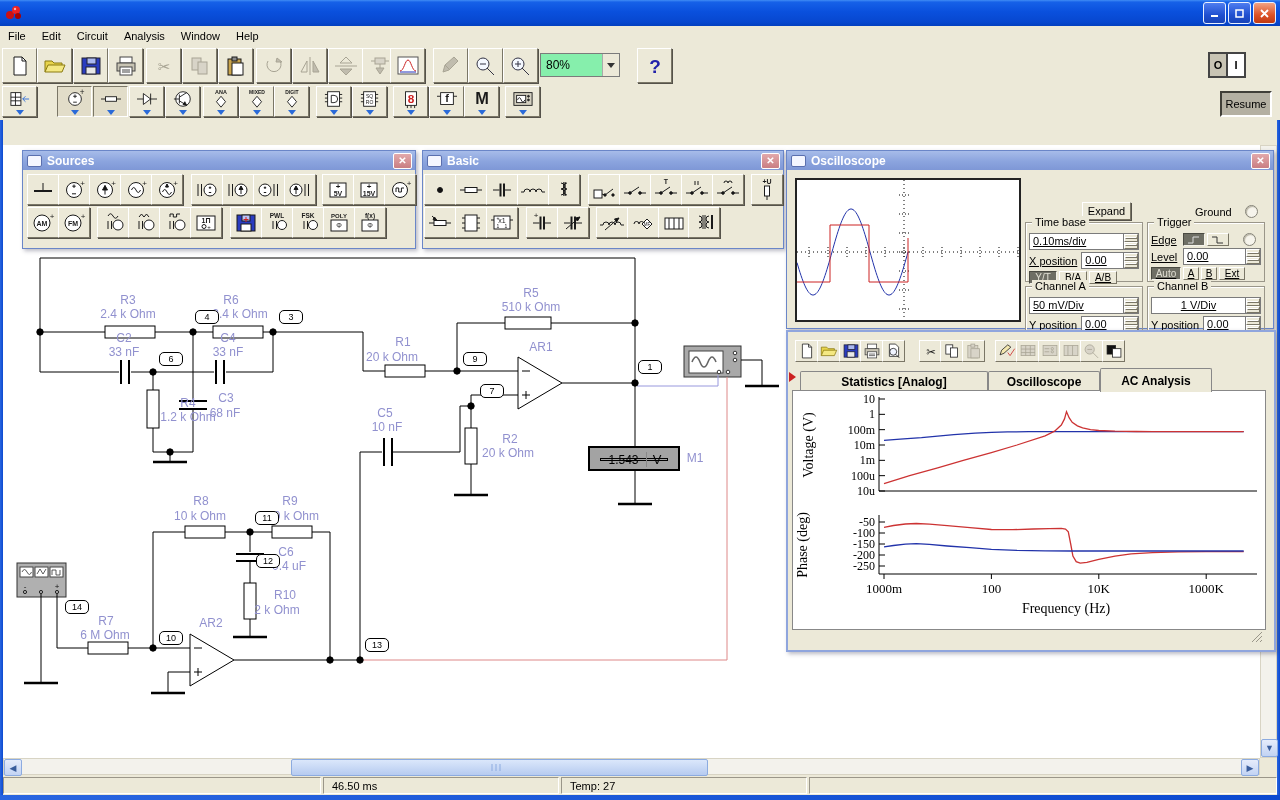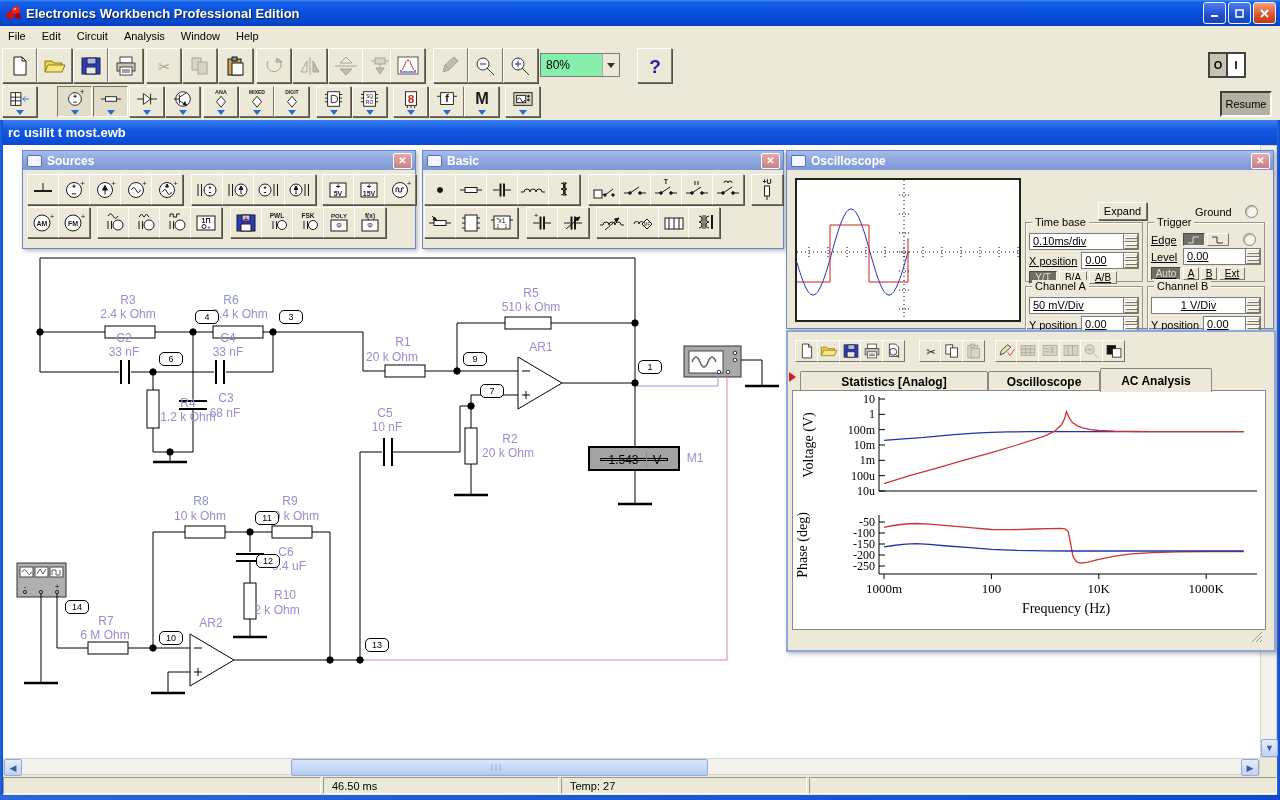--- a/index.html
+++ b/index.html
@@ -89,21 +89,20 @@
 
 <div id="app">
 
   <div class="abs titlebar">
     <svg class="abs" style="left:5px;top:5px" width="18" height="16" viewBox="0 0 18 16">
       <circle cx="5" cy="10" r="4" fill="#cc1111"></circle>
         <circle cx="11" cy="5" r="4" fill="#ee2222"></circle>
         <circle cx="13" cy="11" r="3" fill="#aa0000"></circle>
       <circle cx="10" cy="4" r="1.2" fill="#ffaaaa"></circle>
     </svg>
-    <span class="ttxt" style="margin-left:26px">Electronics Workbench Professional Edition</span>
     <div style="position:absolute;right:4px;top:2px;display:flex">
       <div class="winbtn">
           <svg width="9" height="9">
             <line x1="1" y1="7" x2="8" y2="7" stroke="#fff" stroke-width="2"></line>
           </svg>
         </div>
       <div class="winbtn">
           <svg width="9" height="9">
             <rect x="1" y="1" width="7" height="7" fill="none" stroke="#fff" stroke-width="1.5"></rect>
           </svg>
@@ -375,23 +374,20 @@
       </div>
     </div>
 
   <div class="abs" style="left:1208px;top:52px;width:38px;height:26px;background:#fff;border:2px solid #444;box-sizing:border-box;display:flex">
     <div style="flex:1;display:flex;align-items:center;justify-content:center;background:#c8c4b4;font-weight:bold;font-size:11px">O</div>
     <div style="flex:1;display:flex;align-items:center;justify-content:center;border-left:2px solid #444;font-weight:bold;font-size:11px">I</div>
   </div>
   <div class="abs" style="left:1220px;top:91px;width:48px;height:22px;background:#b4b0a2;border:2px solid;border-color:#403f38 #fff #fff #403f38;
        display:flex;align-items:center;justify-content:center;font-size:11px">Resume</div>
 
-  <div class="abs docbar">
-    <span>rc usilit t most.ewb</span>
-  </div>
 
   <div class="abs canvas">
     <svg id="circuit-svg" width="1274" height="613" viewBox="0 0 1274 613">
       <g id="circ" transform="translate(-3,-145)" stroke="#000" stroke-width="1" fill="none">
 
         <g>
           <rect x="17" y="563" width="49" height="34" fill="#b0b0b0" stroke="#333"></rect>
           <rect x="20" y="567" width="13" height="10" fill="#fff" stroke="#444"></rect>
           <rect x="35" y="567" width="13" height="10" fill="#fff" stroke="#444"></rect>
           <rect x="50" y="567" width="13" height="10" fill="#fff" stroke="#444"></rect>
@@ -1008,21 +1004,21 @@
           <line x1="102" y1="15" x2="112" y2="15" stroke="#000" stroke-dasharray="1,2"></line>
           <line x1="102" y1="34" x2="112" y2="34" stroke="#000" stroke-dasharray="1,2"></line>
           <line x1="102" y1="53" x2="112" y2="53" stroke="#000" stroke-dasharray="1,2"></line>
           <line x1="102" y1="72" x2="112" y2="72" stroke="#000" stroke-dasharray="1,2"></line>
           <line x1="102" y1="91" x2="112" y2="91" stroke="#000" stroke-dasharray="1,2"></line>
           <line x1="102" y1="110" x2="112" y2="110" stroke="#000" stroke-dasharray="1,2"></line>
           <line x1="102" y1="129" x2="112" y2="129" stroke="#000" stroke-dasharray="1,2"></line>
           <path d="M0 82.6 L1 86.0 L2 89.3 L3 92.5 L4 95.5 L5 98.4 L6 101.1 L7 103.6 L8 105.9 L9 108.0 L10 109.8 L11 111.4 L12 112.7 L13 113.7 L14 114.4 L15 114.9 L16 115.0 L17 114.9 L18 114.4 L19 113.7 L20 112.7 L21 111.4 L22 109.8 L23 108.0 L24 105.9 L25 103.6 L26 101.1 L27 98.4 L28 95.5 L29 92.5 L30 89.3 L31 86.0 L32 82.6 L33 79.1 L34 75.6 L35 72.0 L36 68.4 L37 64.9 L38 61.4 L39 58.0 L40 54.7 L41 51.5 L42 48.5 L43 45.6 L44 42.9 L45 40.4 L46 38.1 L47 36.0 L48 34.2 L49 32.6 L50 31.3 L51 30.3 L52 29.6 L53 29.1 L54 29.0 L55 29.1 L56 29.6 L57 30.3 L58 31.3 L59 32.6 L60 34.2 L61 36.0 L62 38.1 L63 40.4 L64 42.9 L65 45.6 L66 48.5 L67 51.5 L68 54.7 L69 58.0 L70 61.4 L71 64.9 L72 68.4 L73 72.0 L74 75.6 L75 79.1 L76 82.6 L77 86.0 L78 89.3 L79 92.5 L80 95.5 L81 98.4 L82 101.1 L83 103.6 L84 105.9 L85 108.0 L86 109.8 L87 111.4 L88 112.7 L89 113.7 L90 114.4 L91 114.9 L92 115.0 L93 114.9 L94 114.4 L95 113.7 L96 112.7 L97 111.4 L98 109.8 L99 108.0 L100 105.9 L101 103.6 L102 101.1 L103 98.4 L104 95.5 L105 92.5 L106 89.3 L107 86.0 L108 82.6 L109 79.1 L110 75.6 L111 72.0 " fill="none" stroke="#2233aa"></path>
           <polyline points="0,102 33,102 33,45 72,45 72,102 111,102 111,58" fill="none" stroke="#cc2222"></polyline>
         </svg>
-      <div class="abs btn3d" style="left:311px;top:32px;width:47px;height:16px;font-size:11px">Expand</div>
+      <div class="abs btn3d" style="left:295px;top:32px;width:47px;height:16px;font-size:11px">Expand</div>
       <span class="abs slabel" style="left:408px;top:36px">Ground</span>
       <div class="abs radio" style="left:458px;top:35px"></div>
 
       <div class="group" style="left:238px;top:52px;width:118px;height:60px">
         <span class="grouplabel">Time base</span>
         <div class="srow">
             <div class="spinbox" style="flex:1">
           <div class="spinval">0.10ms/div</div>
           <div class="spinud">
                 <div>

